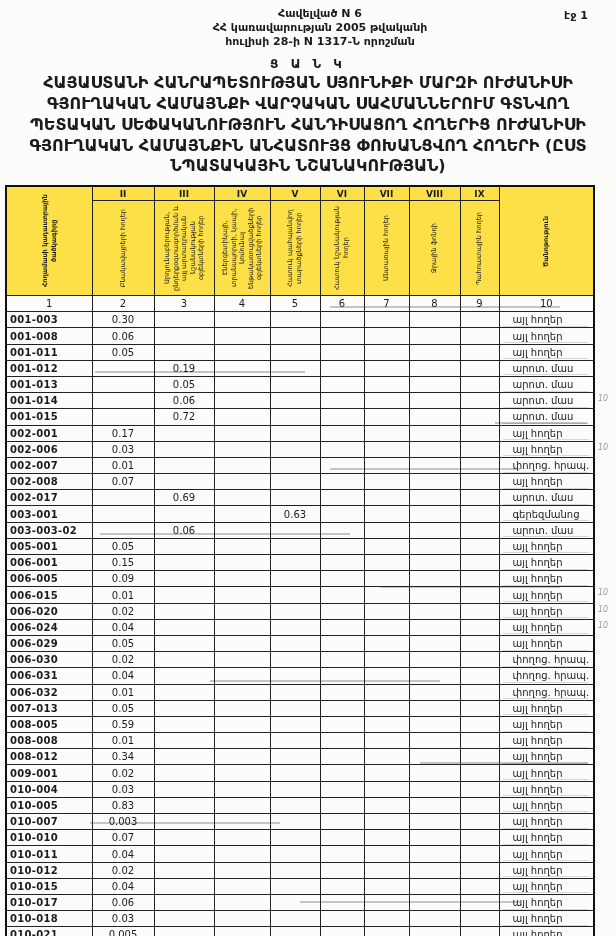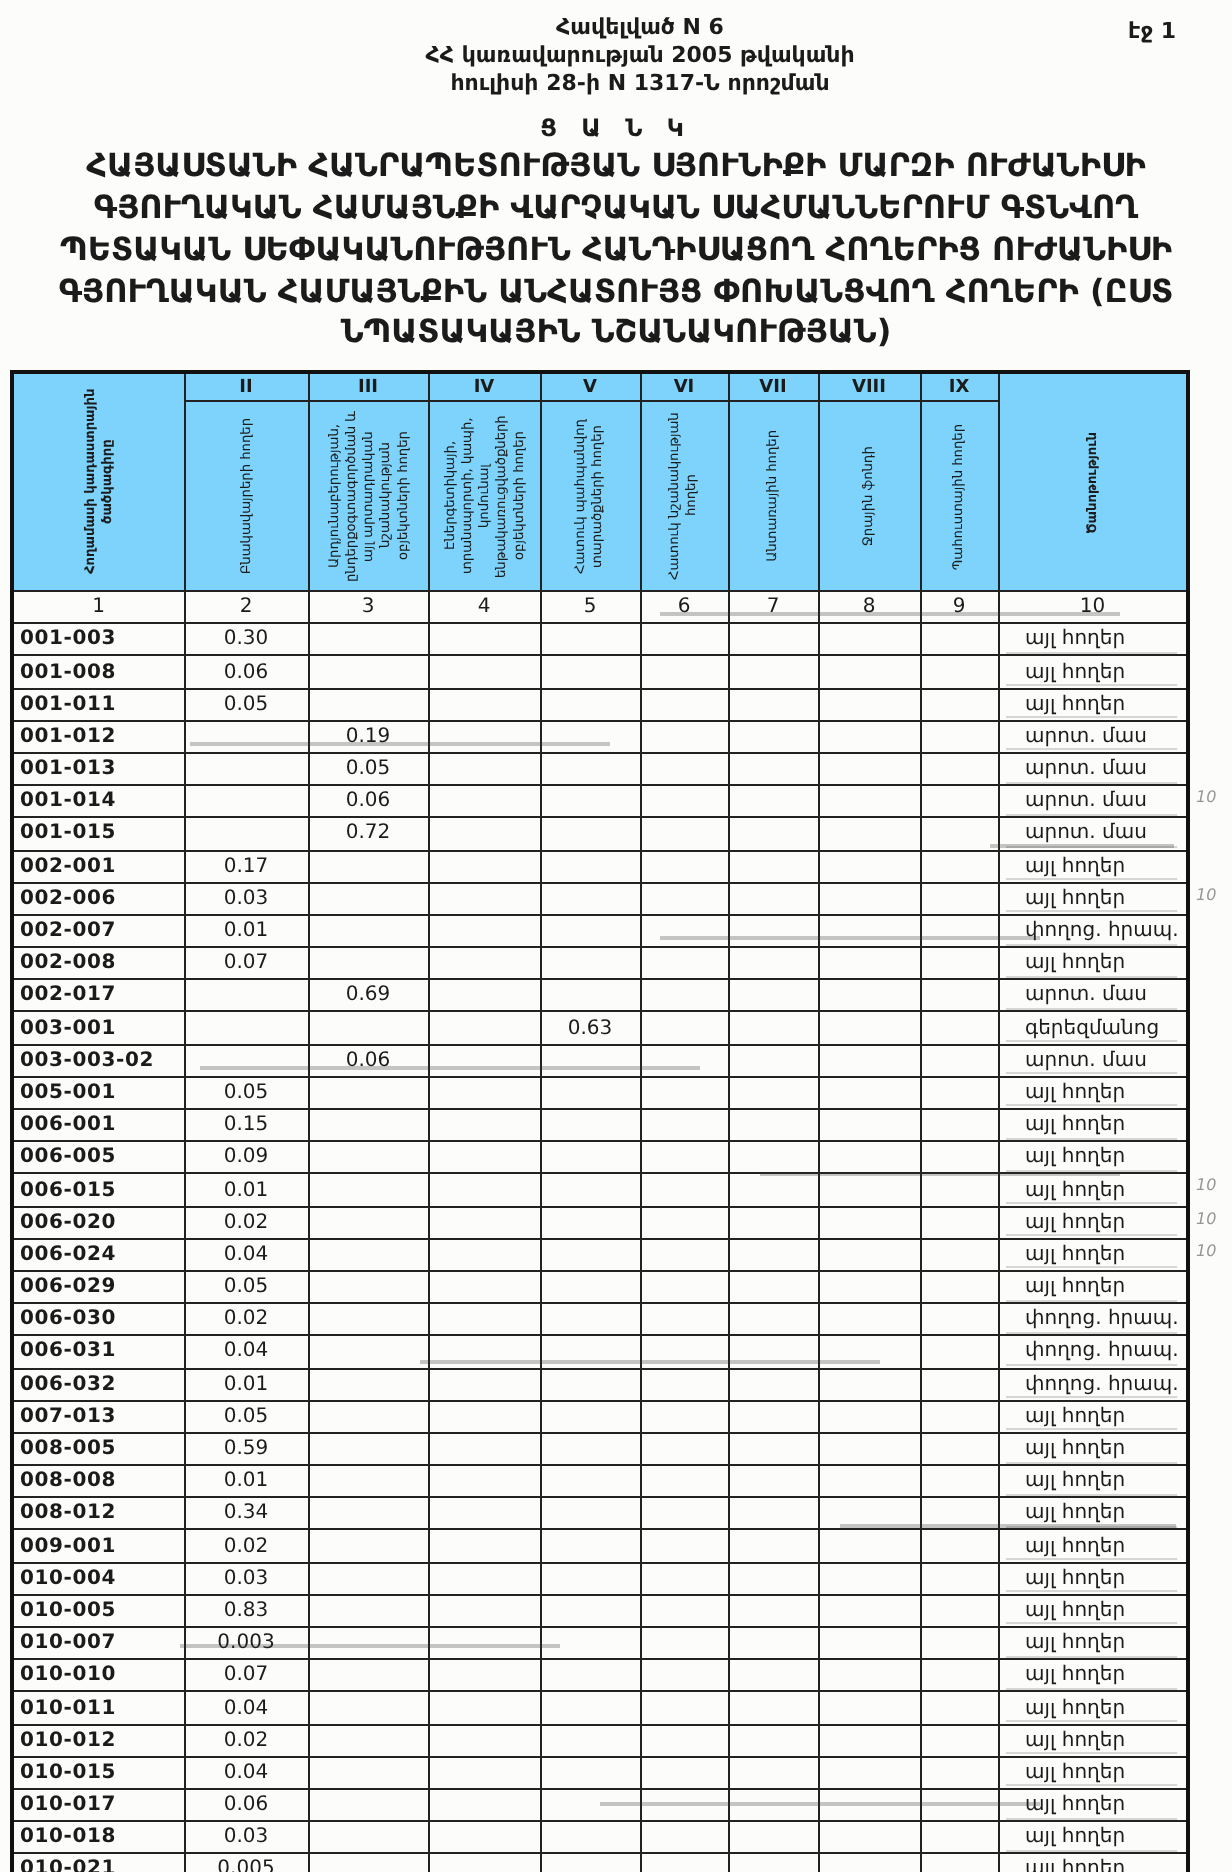--- a/index.html
+++ b/index.html
@@ -11,21 +11,21 @@
   
   .doc-header { text-align:center; padding-top:7px; font-weight:bold; font-size:11px; line-height:1.25;padding-left:24px; }
   .page-label { position:absolute; top:9px; right:28px; font-weight:bold; font-size:11px;padding-left:12px; }
   
   .list-heading { text-align:center; font-weight:bold; font-size:12px; letter-spacing:4px; margin-top:9px; }
   .doc-title { width:596px; margin:2px auto 0; text-align:center; font-weight:bold; font-size:16px; line-height:1.3; }
   
   table.land { border-collapse:collapse; table-layout:fixed; margin:8px 0 0 5px; width:588px; }
   table.land th, table.land td { border:1px solid #222; padding:0; overflow:hidden; }
   table.land { border:2px solid #111; }
-  thead th { font-weight:normal; background:#7dd3fc; }
+  thead th { font-weight:normal; background:#fde047; }
   .roman-row th { height:13px; font-size:9px; font-weight:bold; text-align:center; vertical-align:middle; }
   .cat-row th { height:94px; vertical-align:middle; }
   .vert {
     writing-mode:vertical-rl; transform:rotate(180deg);
     font-size:6.6px; line-height:1.3; margin:0 auto; max-height:90px;
     text-align:center; display:block;
   }
   .vert.tall { max-height:116px; }
   .num-row td { height:15px; text-align:center; font-size:10px; vertical-align:middle; }
   tbody td { height:15.2px; font-size:10px; vertical-align:middle; white-space:nowrap; }

